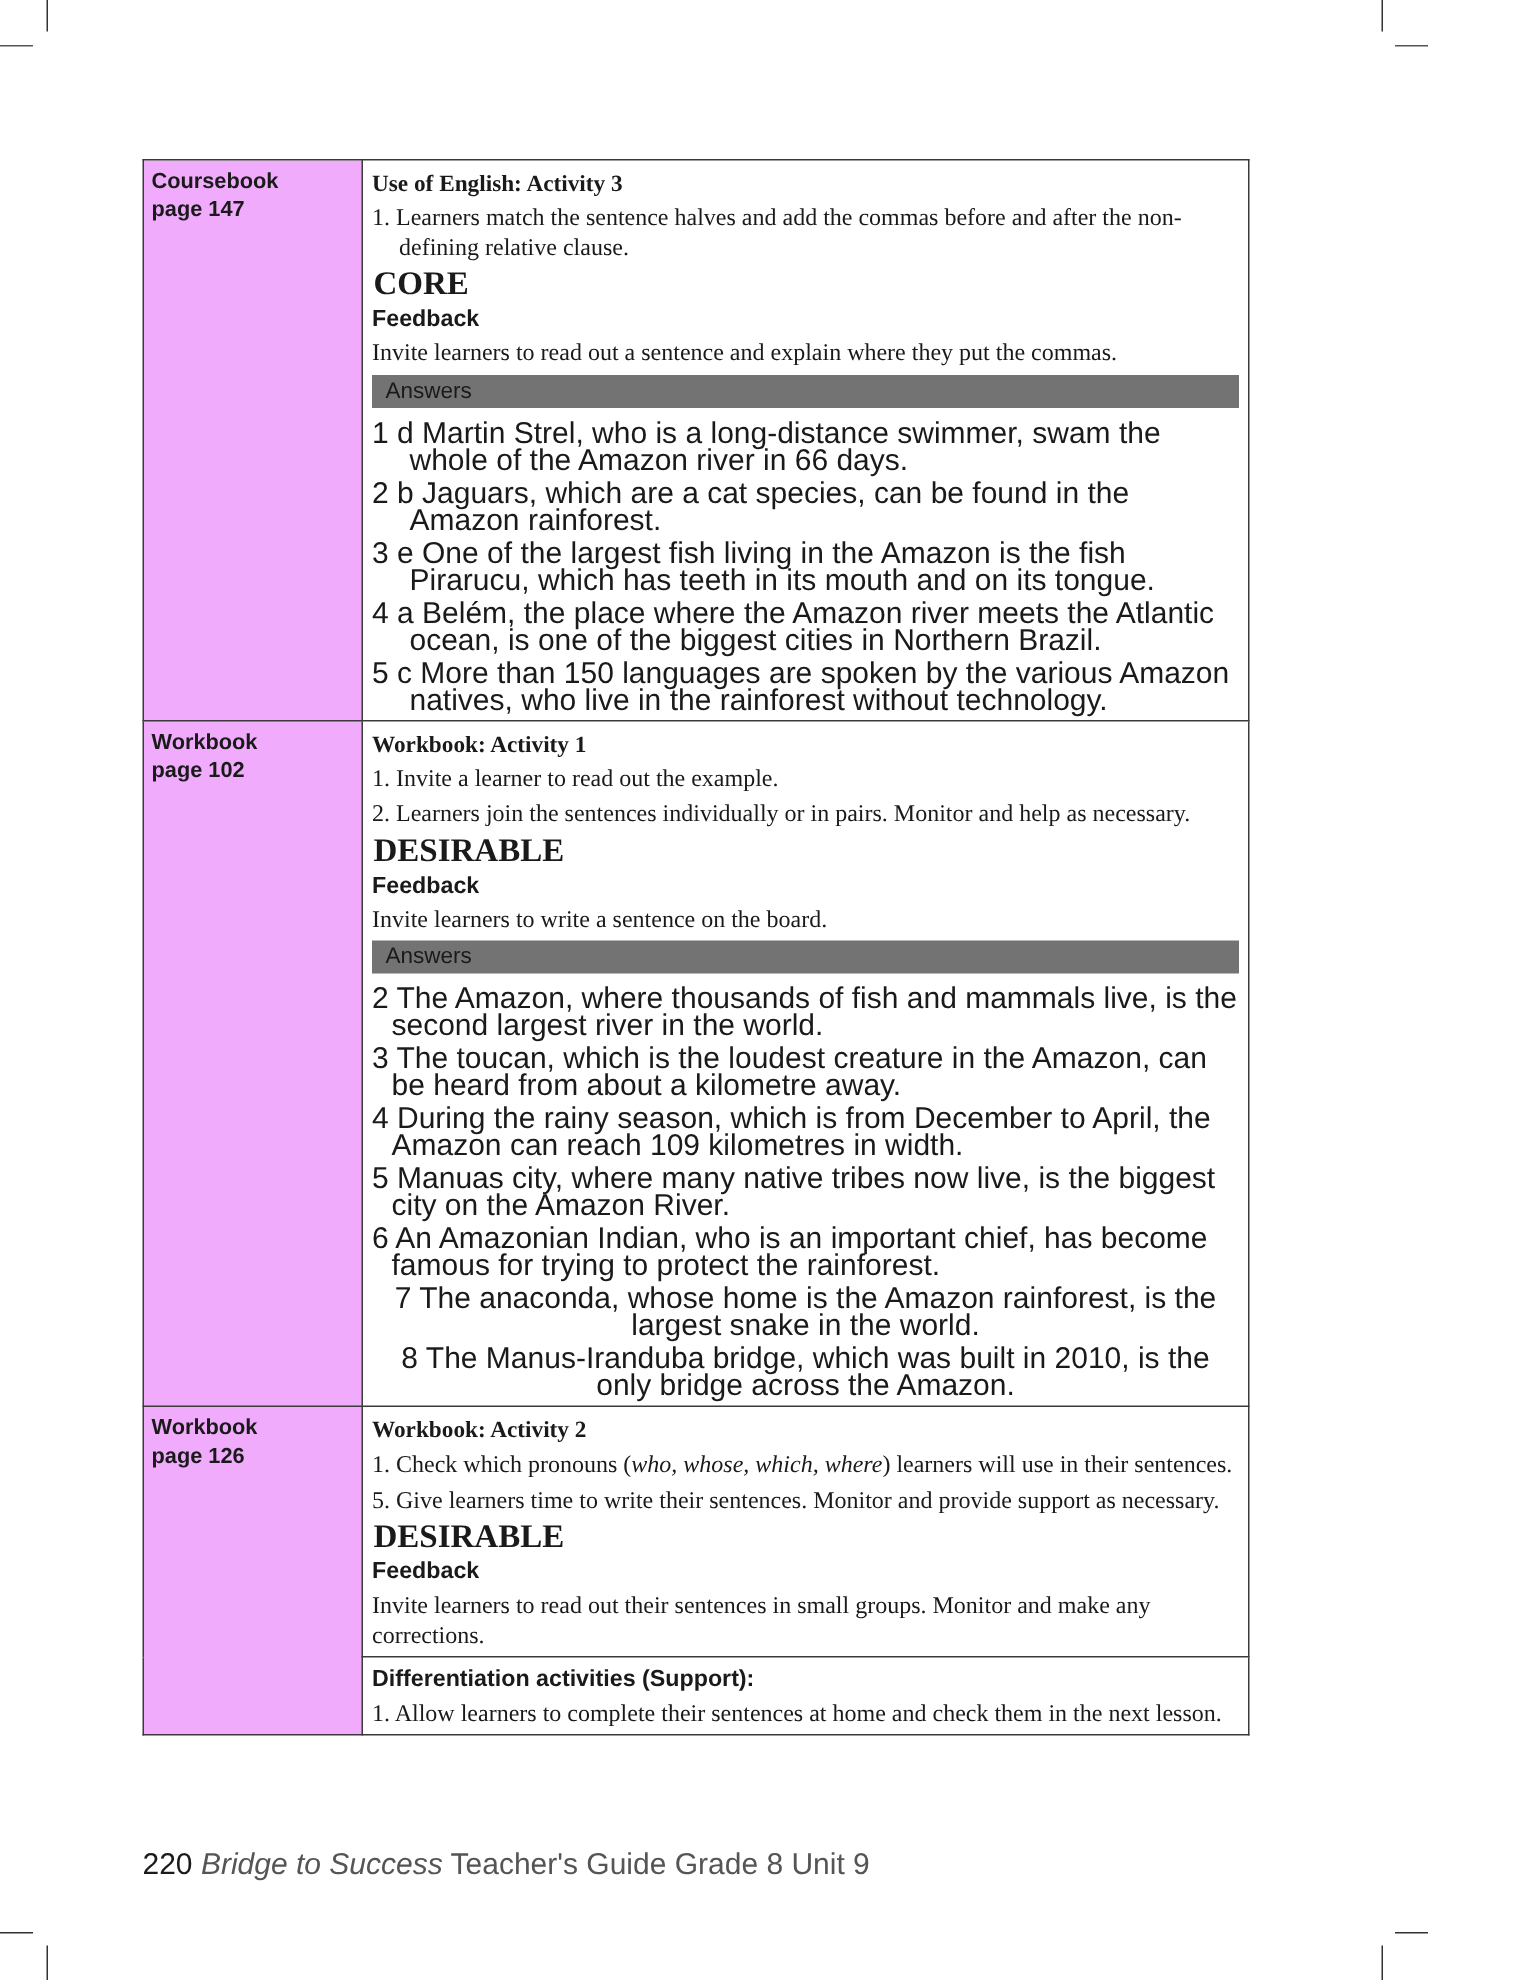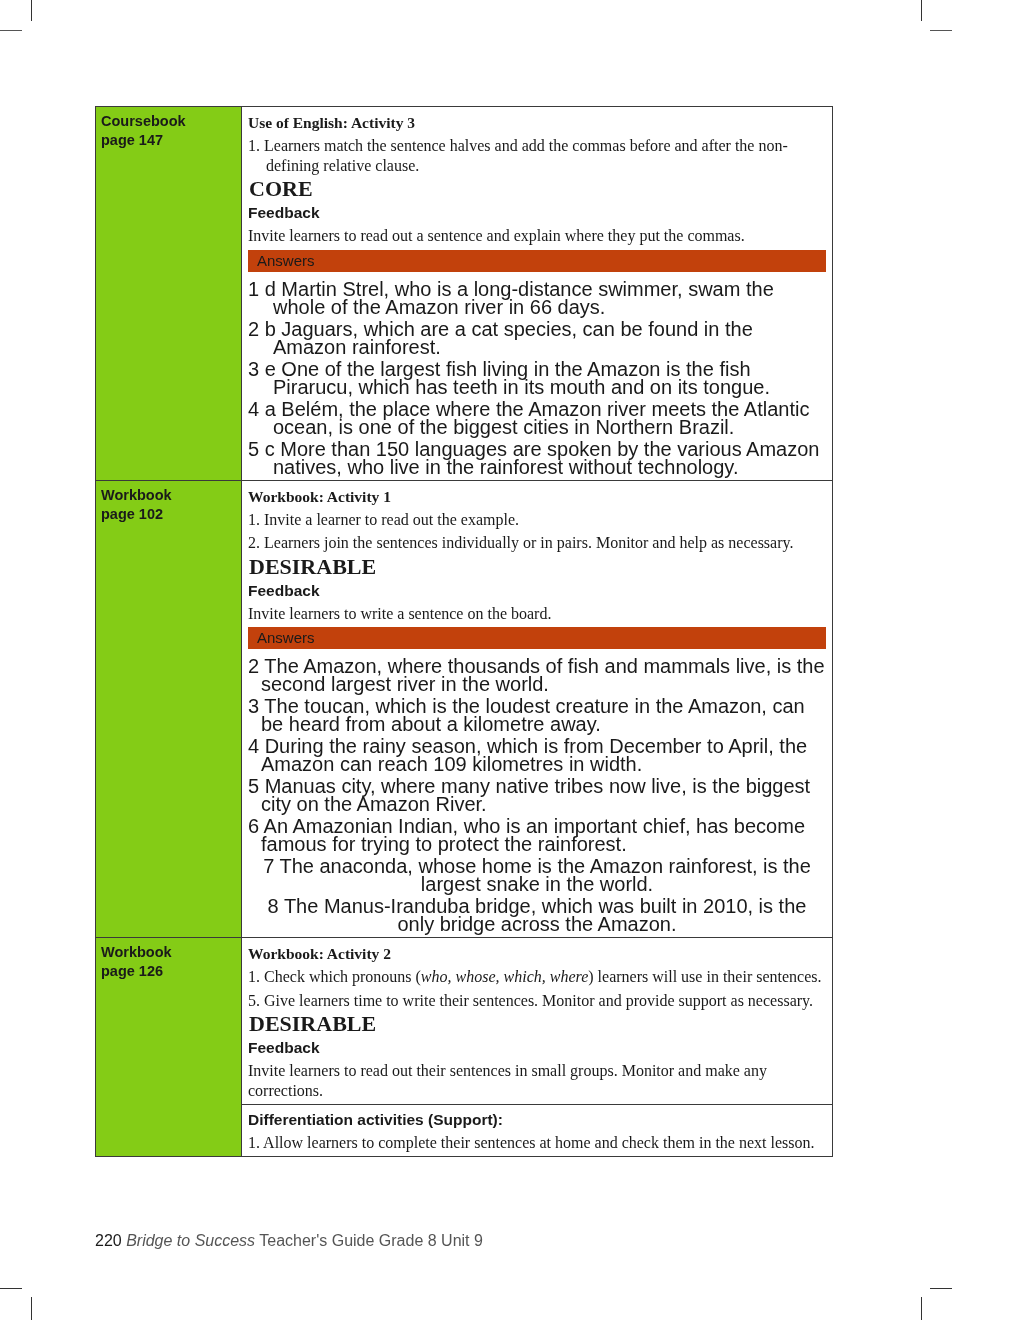--- a/index.html
+++ b/index.html
@@ -18,55 +18,55 @@
     border-collapse: collapse;
     table-layout: fixed;
   }
   table.lesson td {
     border: 1.5px solid #3a3a3a;
     vertical-align: top;
     padding: 0;
   }
   td.ref {
     width: 140px;
-    background: #84cc16;
+    background: #f0abfc;
     font-family: "Liberation Sans", sans-serif;
     font-weight: bold;
     font-size: 14.5px;
     line-height: 19px;
     padding: 5px 0 0 5px !important;
   }
   td.content { padding: 4px 6px 2px 6px !important; }
   .heading { font-family: "Liberation Serif", serif; font-weight: bold; font-size: 15.5px; line-height: 19px; margin: 2px 0 4px 0; }
   .subhead { font-family: Liberation Sans, sans-serif; font-weight: bold; font-size: 15.5px; line-height: 19px; margin: 4px 0 4px 0; }
   .level { font-family: "Liberation Serif", serif; font-weight: bold; font-size: 22px; line-height: 20px; margin: 4px 0 3px 1px; }
   .step { font-family: "Liberation Serif", serif; font-size: 16px; line-height: 19.5px; padding-left: 18px; text-indent: -18px; margin: 2px 0 4px 0; }
   .para { font-family: "Liberation Serif", serif; font-size: 16px; line-height: 19.5px; margin: 2px 0 4px 0; }
   .answers-bar {
-    background: #c2410c;
+    background: #737373;
     font-family: "Liberation Sans", sans-serif;
     font-size: 15px;
     line-height: 22px;
     padding-left: 9px;
     margin: 4px 0 8px 0;
   }
   .ans {
     font-family: Liberation Sans, sans-serif;
     font-size: 20px; line-height: 18px;
     margin: 0 0 4px 0;
   }
   .ans.hang2 { padding-left: 25px; text-indent: -25px; }
   .ans.hang1 { padding-left: 13px; text-indent: -13px; }
   .ans.flat { padding-left: 0; text-indent: 0; text-align: center; }
   .divider-row td.content { padding-top: 5px !important; }
   em { }
   .footer {
     position: absolute; left: 95px; top: 1232px;
     font-family: "Liberation Sans", sans-serif;
-    font-size: 16px; color: #333; text-align: right;
+    font-size: 20px; color: #333; text-align: right;
   }
   .footer .num { color: #1a1a1a; }
   .footer .title { font-style: italic; color: #555; }
   .footer .rest { color: #555; }
 </style>
 </head>
 <body>
 
 <div class="crop v" style="left:31px; top:0;"></div>
 <div class="crop h" style="left:0; top:30px;"></div>

